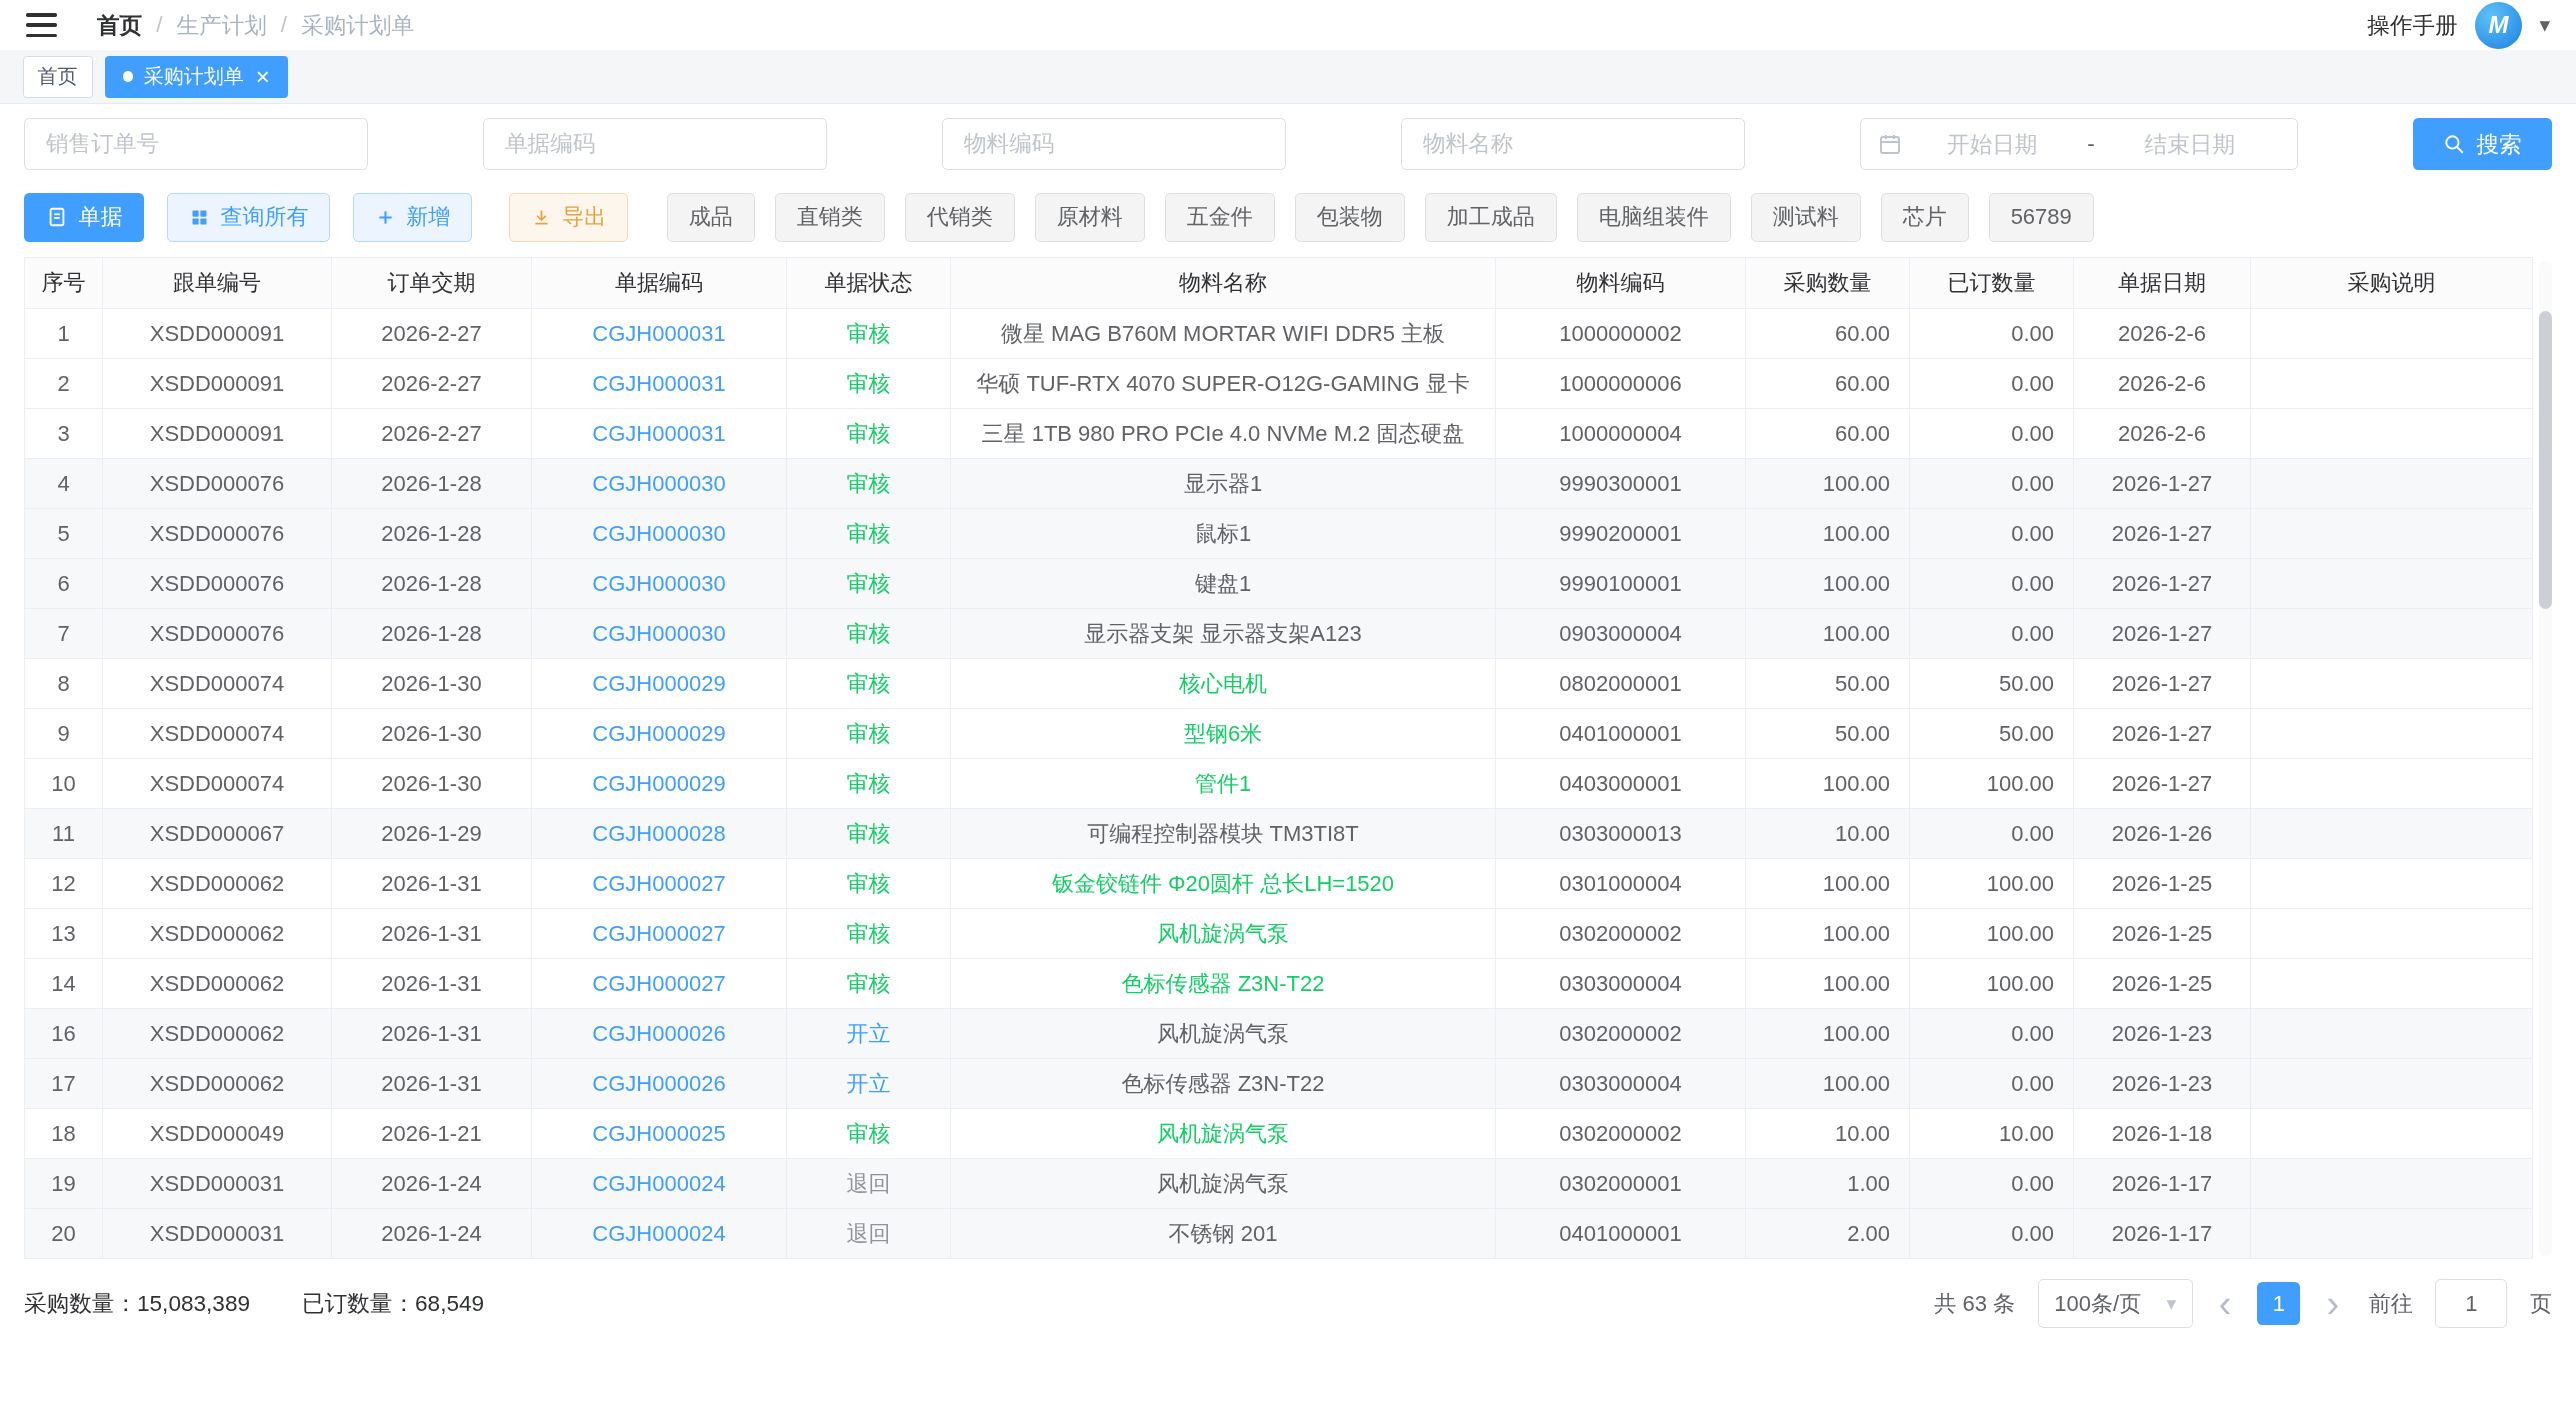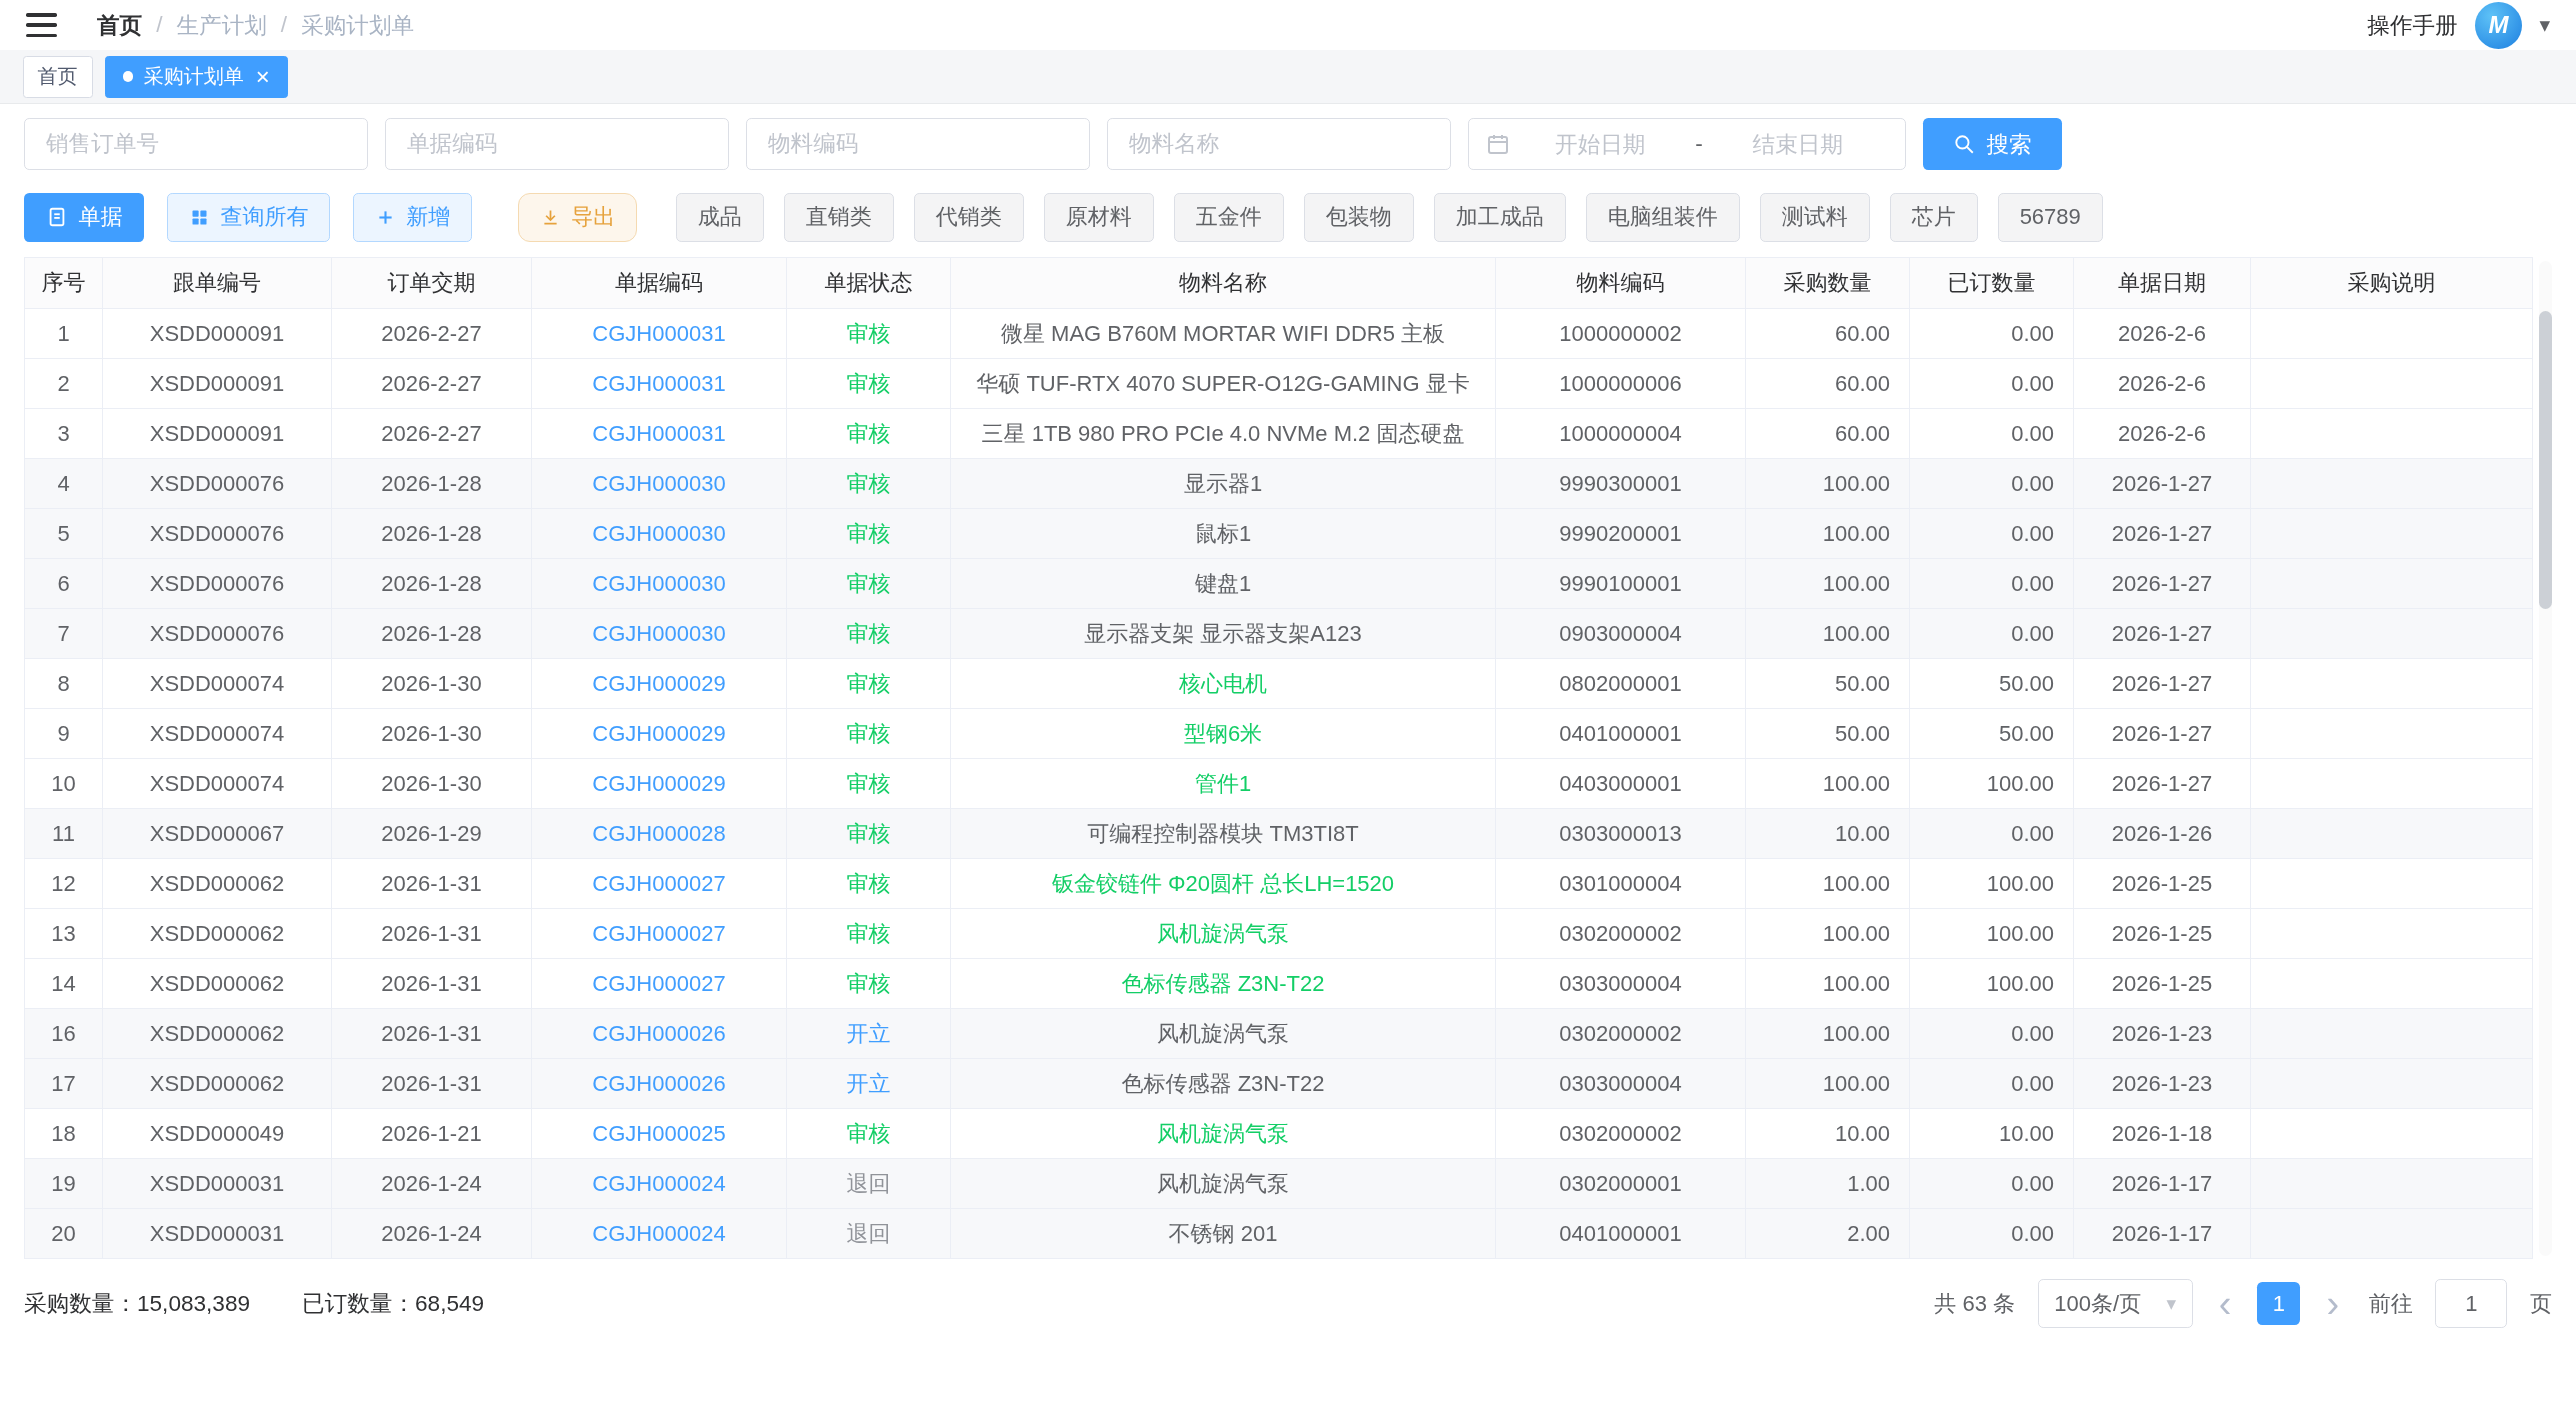--- a/index.html
+++ b/index.html
@@ -23,35 +23,35 @@
   
   .tabbar { height:54px; background:#f5f6f8; border-bottom:0.9px solid #e8eaec; display:flex; align-items:center; padding:0 22.6px; gap:12px; }
   .tab { height:42px; padding:0 14px; background:#fff; border:0.9px solid #d8dce5; border-radius:3.5px; display:flex; align-items:center; gap:10.4px; font-size:20px; color:#515a6e; cursor:pointer; }
   .tab.active { background:#409eff; border-color:#409eff; color:#fff; padding:0 17.4px; }
   .tab-dot { width:10.4px; height:10.4px; border-radius:50%; background:#fff; }
   .tab-close { font-size:24px; line-height:1; margin-left:1.7px; }
 
   
   .content { background:#fff; padding:14px 24px 0 24px; }
 
-  .search-row { display:flex; align-items:center; gap:17px; margin-bottom:22.6px; }
+  .search-row { display:flex; align-items:center; gap:17px; margin-bottom:22.6px;justify-content:space-between; }
   .s-input { width:344px; height:52px; border:0.9px solid #dcdfe6; border-radius:5.2px; padding:0 21px; font-size:22.6px; color:#303133; outline:none; background:#fff; font-family:inherit; }
   .s-input::placeholder { color:#c0c4cc; }
   .date-range { width:438px; height:52px; border:0.9px solid #dcdfe6; border-radius:5.2px; display:flex; align-items:center; padding:0 17.4px; font-size:22.6px; background:#fff; cursor:pointer; }
   .date-range svg { color:#c0c4cc; flex:0 0 auto; }
   .dr-ph { flex:1; text-align:center; color:#c0c4cc; }
   .dr-sep { color:#606266; padding:0 5.2px; }
   .search-btn { width:139px; height:52px; background:#409eff; color:#fff; border:none; border-radius:5.2px; font-size:22.6px; display:flex; align-items:center; justify-content:center; gap:10.4px; cursor:pointer; font-family:inherit; }
 
   .toolbar { display:flex; align-items:center; gap:22.6px; margin-bottom:15.7px; flex-wrap:nowrap; }
   .btn { height:49px; padding:0 21px; border-radius:5.2px; border:0.9px solid transparent; font-size:22px; display:inline-flex; align-items:center; gap:10.4px; cursor:pointer; font-family:inherit; white-space:nowrap; }
   .btn-primary { background:#409eff; color:#fff; }
   .btn-lightblue { background:#ecf5ff; color:#409eff; border-color:#b3d8ff; }
   .btn-warning { background:#fdf6ec; color:#e6a23c; border-color:#f5dab1; }
-  .gap-left { margin-left:23px;border-radius:12px; }
+  .gap-left { margin-left:14px; }
   .cats { display:inline-flex; gap:20px; margin-left:15.7px; }
   .btn-cat { background:#f4f4f5; color:#606266; border-color:#dcdfe6; }
 
   
   .table-area { position:relative; }
   table { width:calc(100% - 19px); border-collapse:collapse; table-layout:fixed; }
   th { height:51px; background:#fbfbfc; font-size:22px; font-weight:normal; color:#303133; border:0.9px solid #ebeef5; white-space:nowrap; overflow:hidden; }
   td { height:50px; font-size:22px; color:#606266; border:0.9px solid #ebeef5; padding:0 12px; white-space:nowrap; overflow:hidden; background:#fff; }
   tr.shade td { background:#f7f8fa; }
   .c-center { text-align:center; }

